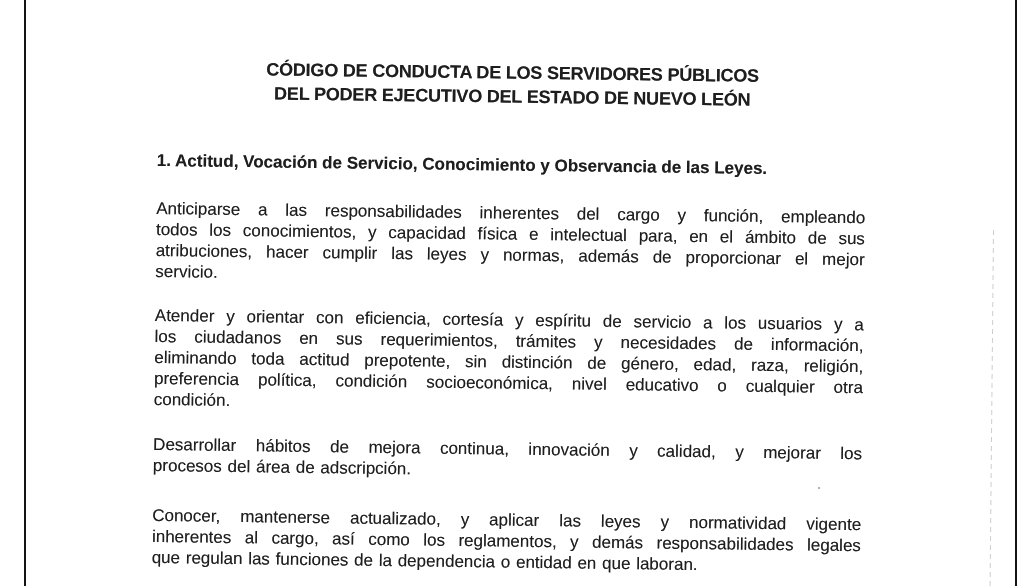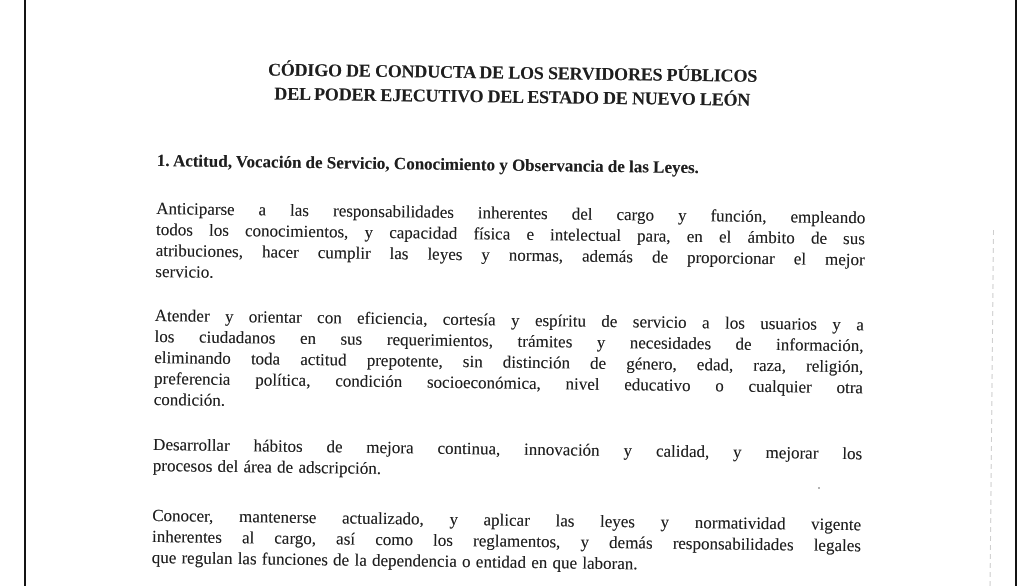--- a/index.html
+++ b/index.html
@@ -5,21 +5,21 @@
   :root{
     --background:#ffffff;
     --text-color:#1e1e1e;
     --border-color:#141414;
     --artifact-color:#c4c4c4;
   }
   *{box-sizing:border-box;}
   html,body{margin:0;padding:0;width:1033px;height:586px;background:var(--background);}
   body{font-family:"Liberation Sans","DejaVu Sans",sans-serif;color:var(--text-color);overflow:hidden;}
 
-  .page{position:relative;width:940px;height:586px;background:var(--background);font-family:Liberation Serif, serif;}
+  .page{position:relative;width:940px;height:586px;background:var(--background);}
 
   
   .rule{position:absolute;top:0;bottom:0;width:2px;background:var(--border-color);}
   .rule.left{left:24px;}
   .rule.right{left:1015px;}
 
   
   .artifact{
     position:absolute;left:993px;top:230px;height:356px;width:1px;
     background:repeating-linear-gradient(180deg,var(--artifact-color) 0 5px,transparent 5px 9px);

